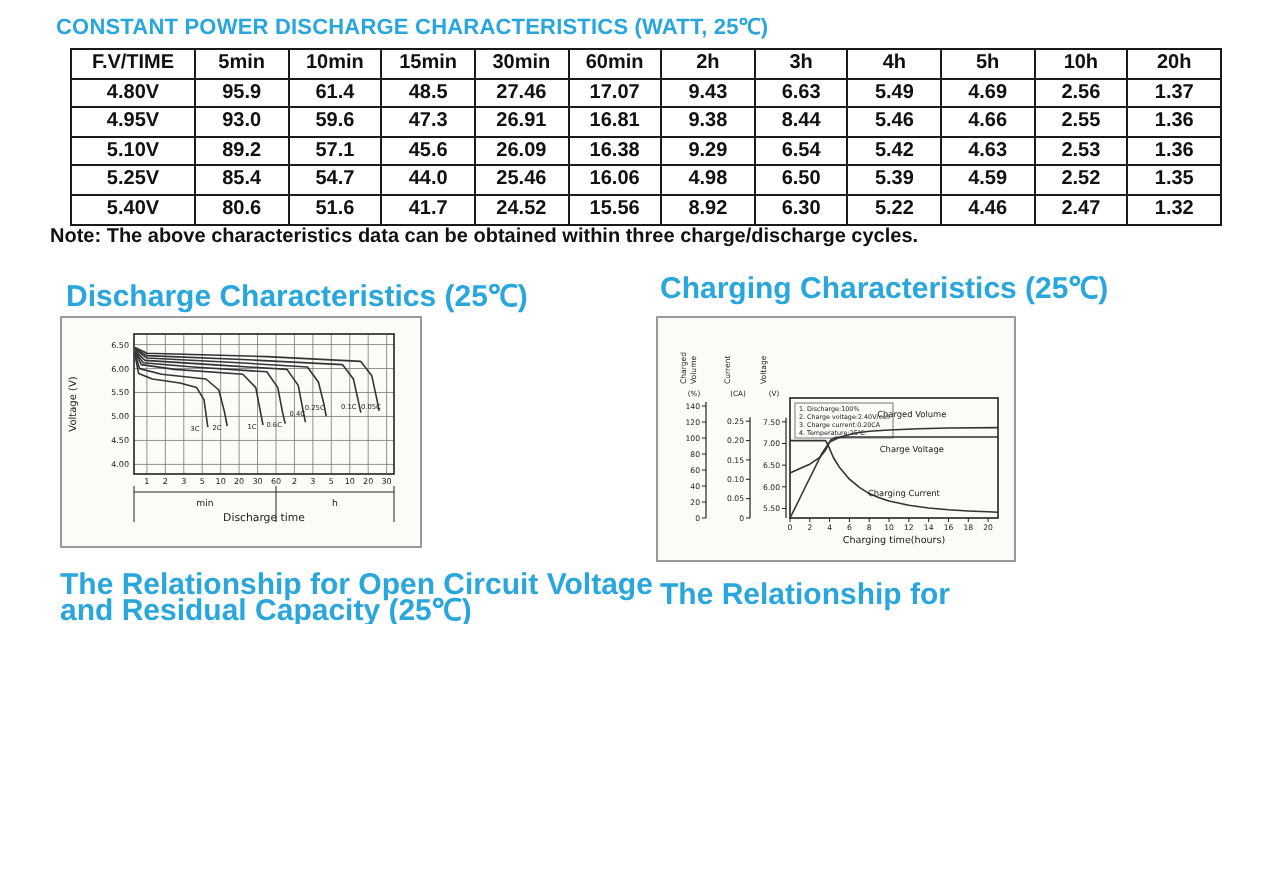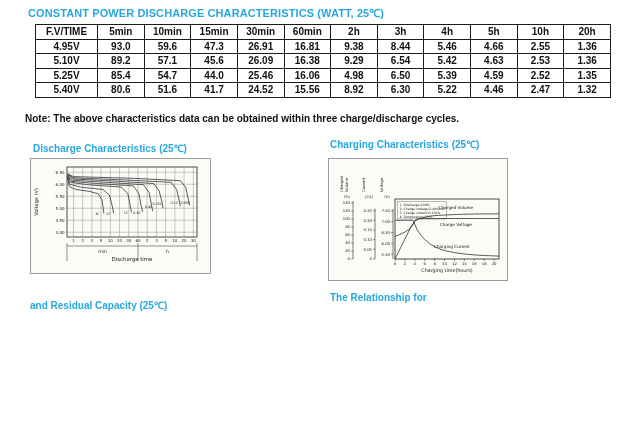--- a/index.html
+++ b/index.html
@@ -2,21 +2,21 @@
 <html><head>
 <meta charset="utf-8">
 <style>
   html,body{margin:0;padding:0;background:#fff;}
   #page{position:relative;width:640px;height:312px;background:#fff;font-family:"Liberation Sans",sans-serif;overflow:hidden;}
   .main-title{position:absolute;left:28px;top:5px;font-size:11px;font-weight:bold;color:#29a7dd;letter-spacing:.1px;}
   table.pwr{position:absolute;left:35px;top:24px;width:576px;border-collapse:collapse;table-layout:fixed;}
   table.pwr th,table.pwr td{border:1px solid #1a1a1a;font-size:10px;font-weight:700;color:#111;text-align:center;padding:0;height:13.6px;line-height:13.6px;background:#fff;}
   table.pwr col.fv{width:62px;}
   .note{position:absolute;left:25px;top:113px;font-size:10px;font-weight:600;color:#111;}
-  .chart-title{position:absolute;font-size:10px;font-weight:600;color:#29a7dd;line-height:13px;}
+  .chart-title{position:absolute;font-size:15px;font-weight:600;color:#29a7dd;line-height:13px;}
   .panel{position:absolute;border:1px solid #9a9a96;background:#fbfbf8;}
   .panel svg{display:block;}
 </style>
 </head>
 <body>
 
 <div id="page">
 
   <div class="main-title">CONSTANT POWER DISCHARGE CHARACTERISTICS (WATT, 25℃)</div>
 
@@ -35,20 +35,34 @@
           <th>2h</th>
           <th>3h</th>
           <th>4h</th>
           <th>5h</th>
           <th>10h</th>
           <th>20h</th>
         </tr>
       </thead>
     <tbody>
         <tr>
+          <td>4.80V</td>
+          <td>95.9</td>
+          <td>61.4</td>
+          <td>48.5</td>
+          <td>27.46</td>
+          <td>17.07</td>
+          <td>9.43</td>
+          <td>6.63</td>
+          <td>5.49</td>
+          <td>4.69</td>
+          <td>2.56</td>
+          <td>1.37</td>
+        </tr>
+        <tr>
           <td>4.95V</td>
           <td>93.0</td>
           <td>59.6</td>
           <td>47.3</td>
           <td>26.91</td>
           <td>16.81</td>
           <td>9.38</td>
           <td>8.44</td>
           <td>5.46</td>
           <td>4.66</td>
@@ -98,21 +112,21 @@
           <td>1.32</td>
         </tr>
       </tbody>
   </table>
 
   <div class="note">Note: The above characteristics data can be obtained within three charge/discharge cycles.</div>
 
   <div class="chart-title" style="left:33px;top:142px;">Discharge Characteristics (25℃)</div>
   <div class="chart-title" style="left:330px;top:138px;">Charging Characteristics (25℃)</div>
   <div class="chart-title" style="left:30px;top:286px;">
-    <br>
+    <span>The Relationship for Open Circuit Voltage</span><br>
     <span>and Residual Capacity (25℃)</span>
   </div>
   <div class="chart-title" style="left:330px;top:291px;text-align:right;">
     <span>The Relationship for</span><br>
   </div>
 
   <div class="panel" style="left:30px;top:158px;width:179px;height:114px;">
     <svg id="svg-discharge" width="179" height="114">
         <line x1="42.45390070921986" y1="8" x2="42.45390070921986" y2="78" stroke="#777" stroke-width="0.4"></line>
         <text x="42.45390070921986" y="83" font-size="4" text-anchor="middle" fill="#1a1a1a" font-family="DejaVu Sans, sans-serif">1</text>

